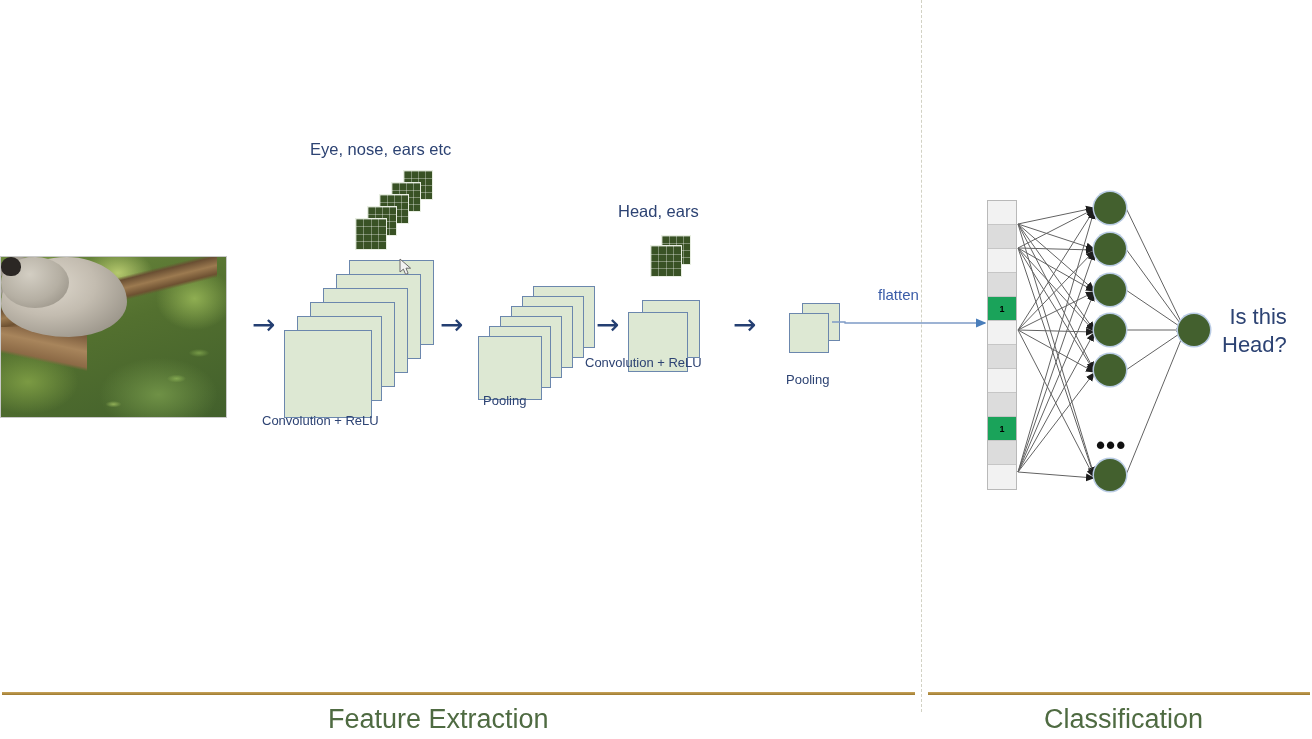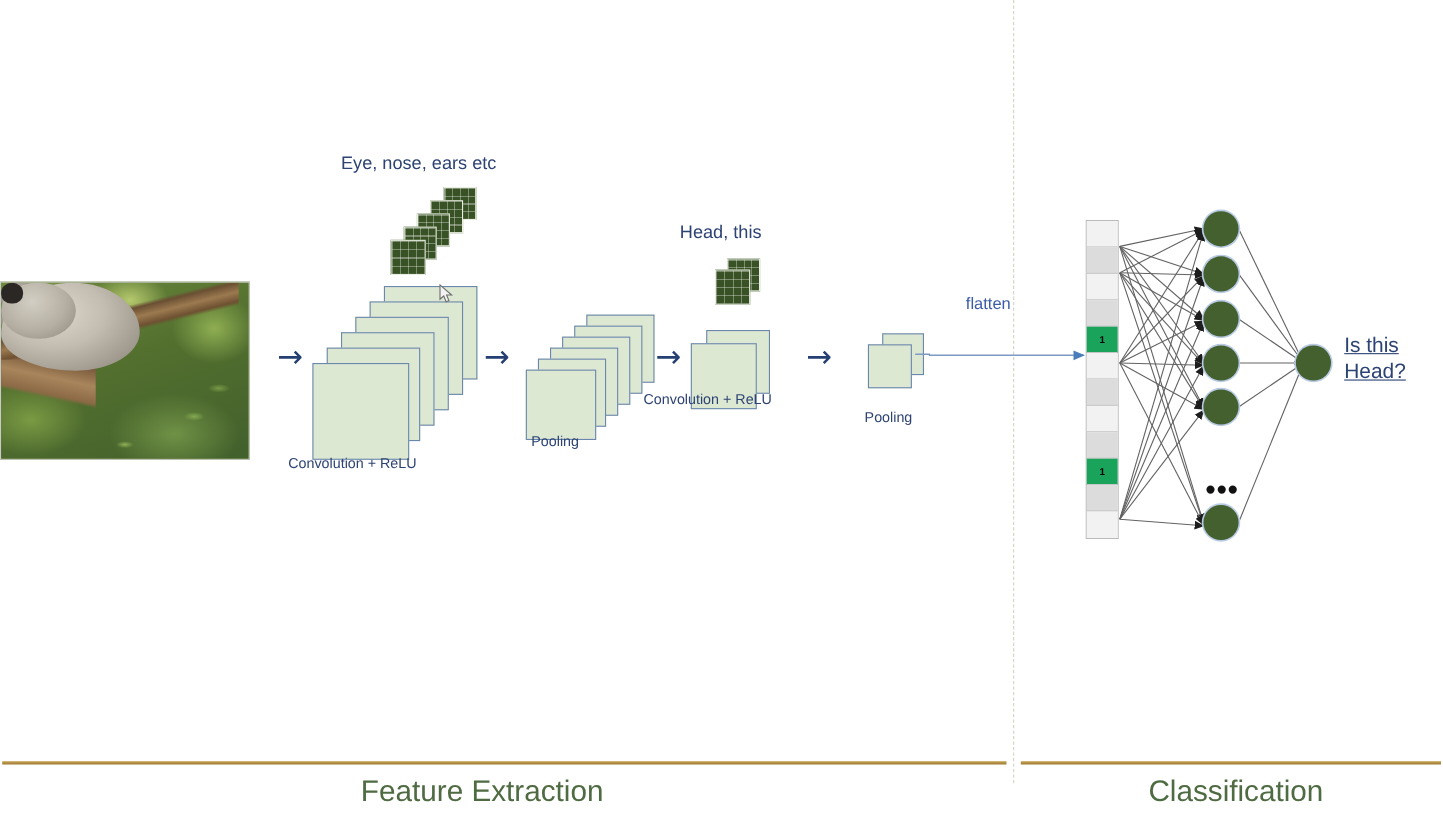--- a/index.html
+++ b/index.html
@@ -188,24 +188,23 @@
     color: #111;
     font-size: 26px;
     font-weight: bold;
     letter-spacing: 1px;
     line-height: 1;
   }
 
   .qlabel {
     position: absolute;
     color: #2d4373;
-    font-size: 19px;
+    font-size: 22px;
     line-height: 1.28;
-    text-align: left;
-    text-decoration: underline;
+    text-align: right;
   }
 
   
   .vdivider {
     position: absolute;
     left: 921px; top: 0px;
     width: 0; height: 712px;
     border-left: 1.5px dashed #d2d2c4;
   }
 
@@ -288,40 +287,40 @@
   <div class="stack" style="left:478px; top:286px; width:110px; height:110px;">
     <div class="card" style="left:55px; top:0px;  width:62px; height:62px;"></div>
     <div class="card" style="left:44px; top:10px; width:62px; height:62px;"></div>
     <div class="card" style="left:33px; top:20px; width:62px; height:62px;"></div>
     <div class="card" style="left:22px; top:30px; width:62px; height:62px;"></div>
     <div class="card" style="left:11px; top:40px; width:62px; height:62px;"></div>
     <div class="card" style="left:0px;  top:50px; width:64px; height:64px;"></div>
   </div>
   <div class="caption" style="left:483px; top:393px;">Pooling</div>
 
-  <div class="caption big" style="left:618px; top:202px;">Head, this</div>
+  <div class="caption big" style="left:618px; top:202px;">Head, ears</div>
 
   <div class="stack" style="left:650px; top:235px; width:50px; height:45px;">
     <div class="filter-tile" style="left:11px; top:0px;  width:30px; height:30px;"></div>
     <div class="filter-tile" style="left:0px;  top:10px; width:32px; height:32px;"></div>
   </div>
 
   <div class="stack" style="left:628px; top:300px; width:90px; height:70px;">
     <div class="card" style="left:14px; top:0px;  width:58px; height:58px;"></div>
     <div class="card" style="left:0px;  top:12px; width:60px; height:60px;"></div>
   </div>
   <div class="caption" style="left:585px; top:355px;">Convolution + ReLU</div>
 
   <div class="stack" style="left:789px; top:303px; width:60px; height:55px;">
     <div class="card" style="left:13px; top:0px;  width:38px; height:38px;"></div>
     <div class="card" style="left:0px;  top:10px; width:40px; height:40px;"></div>
   </div>
   <div class="caption" style="left:786px; top:372px;">Pooling</div>
 
-  <div class="flatten-label" style="left:878px; top:268px;">flatten</div>
+  <div class="flatten-label" style="left:878px; top:286px;">flatten</div>
 
   <div class="vdivider"></div>
 
   <div class="vector">
     <div class="vcell light"></div>
     <div class="vcell dark"></div>
     <div class="vcell light"></div>
     <div class="vcell dark"></div>
     <div class="vcell on">1</div>
     <div class="vcell light"></div>

